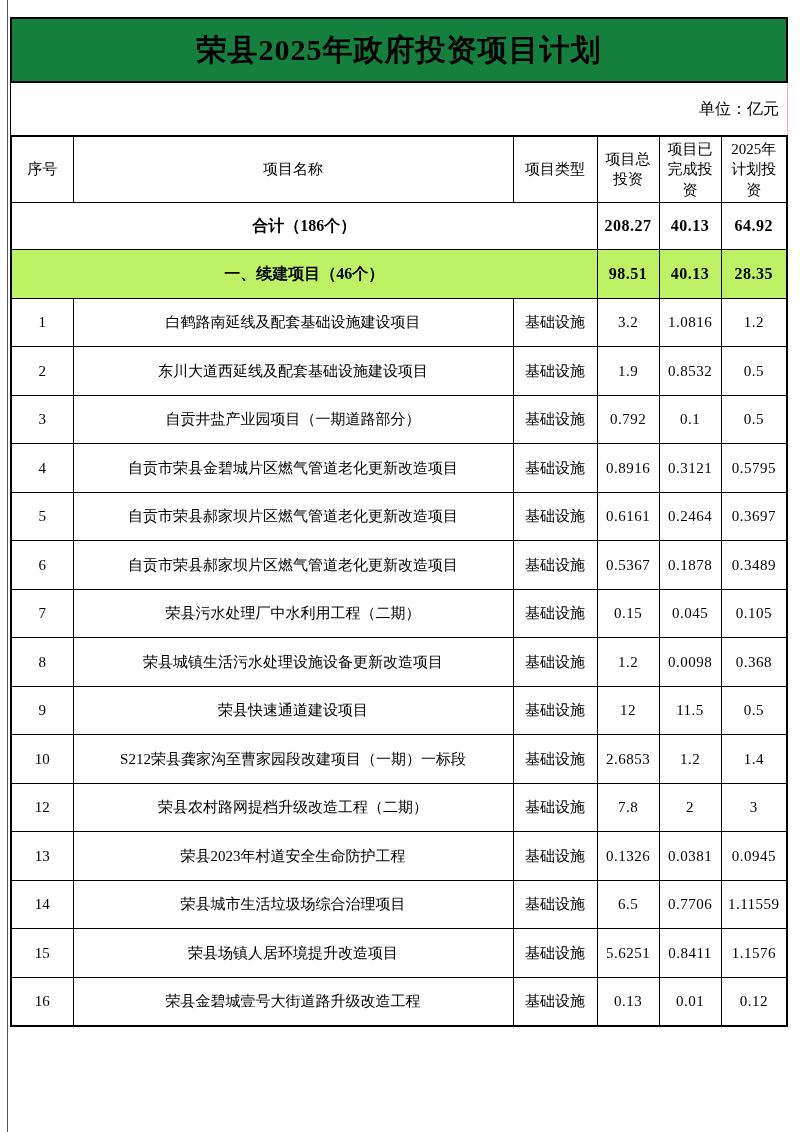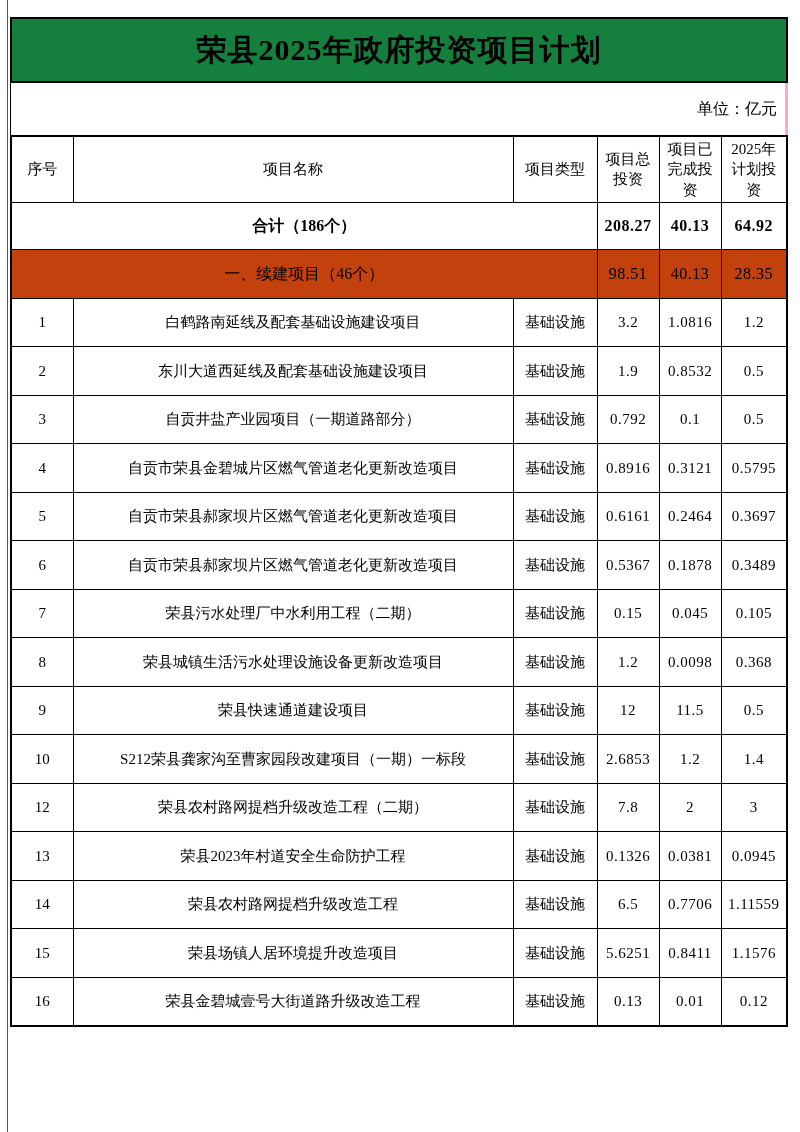--- a/index.html
+++ b/index.html
@@ -20,21 +20,21 @@
     background: #15803d;
     border: 2px solid #000;
     display: flex; align-items: center; justify-content: center;
   }
   .title-box h1 {
     font-size: 30px; font-weight: bold; letter-spacing: 1px;
   }
   .unit-row {
     position: absolute; left: 10px; top: 83px; width: 778px; height: 52px;
     background: #fff;
-    border-left: 1px solid #000; border-right: 3px solid #f9a8d4;
+    border-left: 1px solid #000; border-right: 1px solid #f9a8d4;
     display: flex; align-items: center; justify-content: flex-end;
     padding-right: 8px;
     font-size: 16px;
   }
   table.main {
     position: absolute; left: 10px; top: 135px;
     width: 778px;
     border-collapse: collapse;
     table-layout: fixed;
     border: 2px solid #000;
@@ -44,21 +44,21 @@
     border: 1.5px solid #000;
     text-align: center;
     vertical-align: middle;
     padding: 2px 3px;
     font-weight: normal;
     line-height: 1.35;
     overflow: hidden;
   }
   tr.header-row th { height: 48px; }
   tr.total-row td { height: 47px; font-weight: bold; font-size: 16px; }
-  tr.section-row td { height: 49px; font-weight: normal; font-size: 16px; background: #c2410c; }
+  tr.section-row td { height: 49px; font-weight: bold; font-size: 16px; background: #bef264; }
   tr.data-row td { height: 48.5px; }
   td.name-cell, td.label-cell { text-align: left; padding-left: 6px; }
   td.num-cell { letter-spacing: 0.5px; }
 </style>
 </head>
 <body>
 
 <div class="page">
 
   <div class="stray-line"></div>
@@ -194,21 +194,21 @@
         <tr class="data-row">
       <td>13</td>
       <td class="name-cell">荣县2023年村道安全生命防护工程</td>
       <td>基础设施</td>
       <td class="num-cell">0.1326</td>
       <td class="num-cell">0.0381</td>
       <td class="num-cell">0.0945</td>
     </tr>
         <tr class="data-row">
       <td>14</td>
-      <td class="name-cell">荣县农村路网提档升级改造工程</td>
+      <td class="name-cell">荣县城市生活垃圾场综合治理项目</td>
       <td>基础设施</td>
       <td class="num-cell">6.5</td>
       <td class="num-cell">0.7706</td>
       <td class="num-cell">1.11559</td>
     </tr>
         <tr class="data-row">
       <td>15</td>
       <td class="name-cell">荣县场镇人居环境提升改造项目</td>
       <td>基础设施</td>
       <td class="num-cell">5.6251</td>

